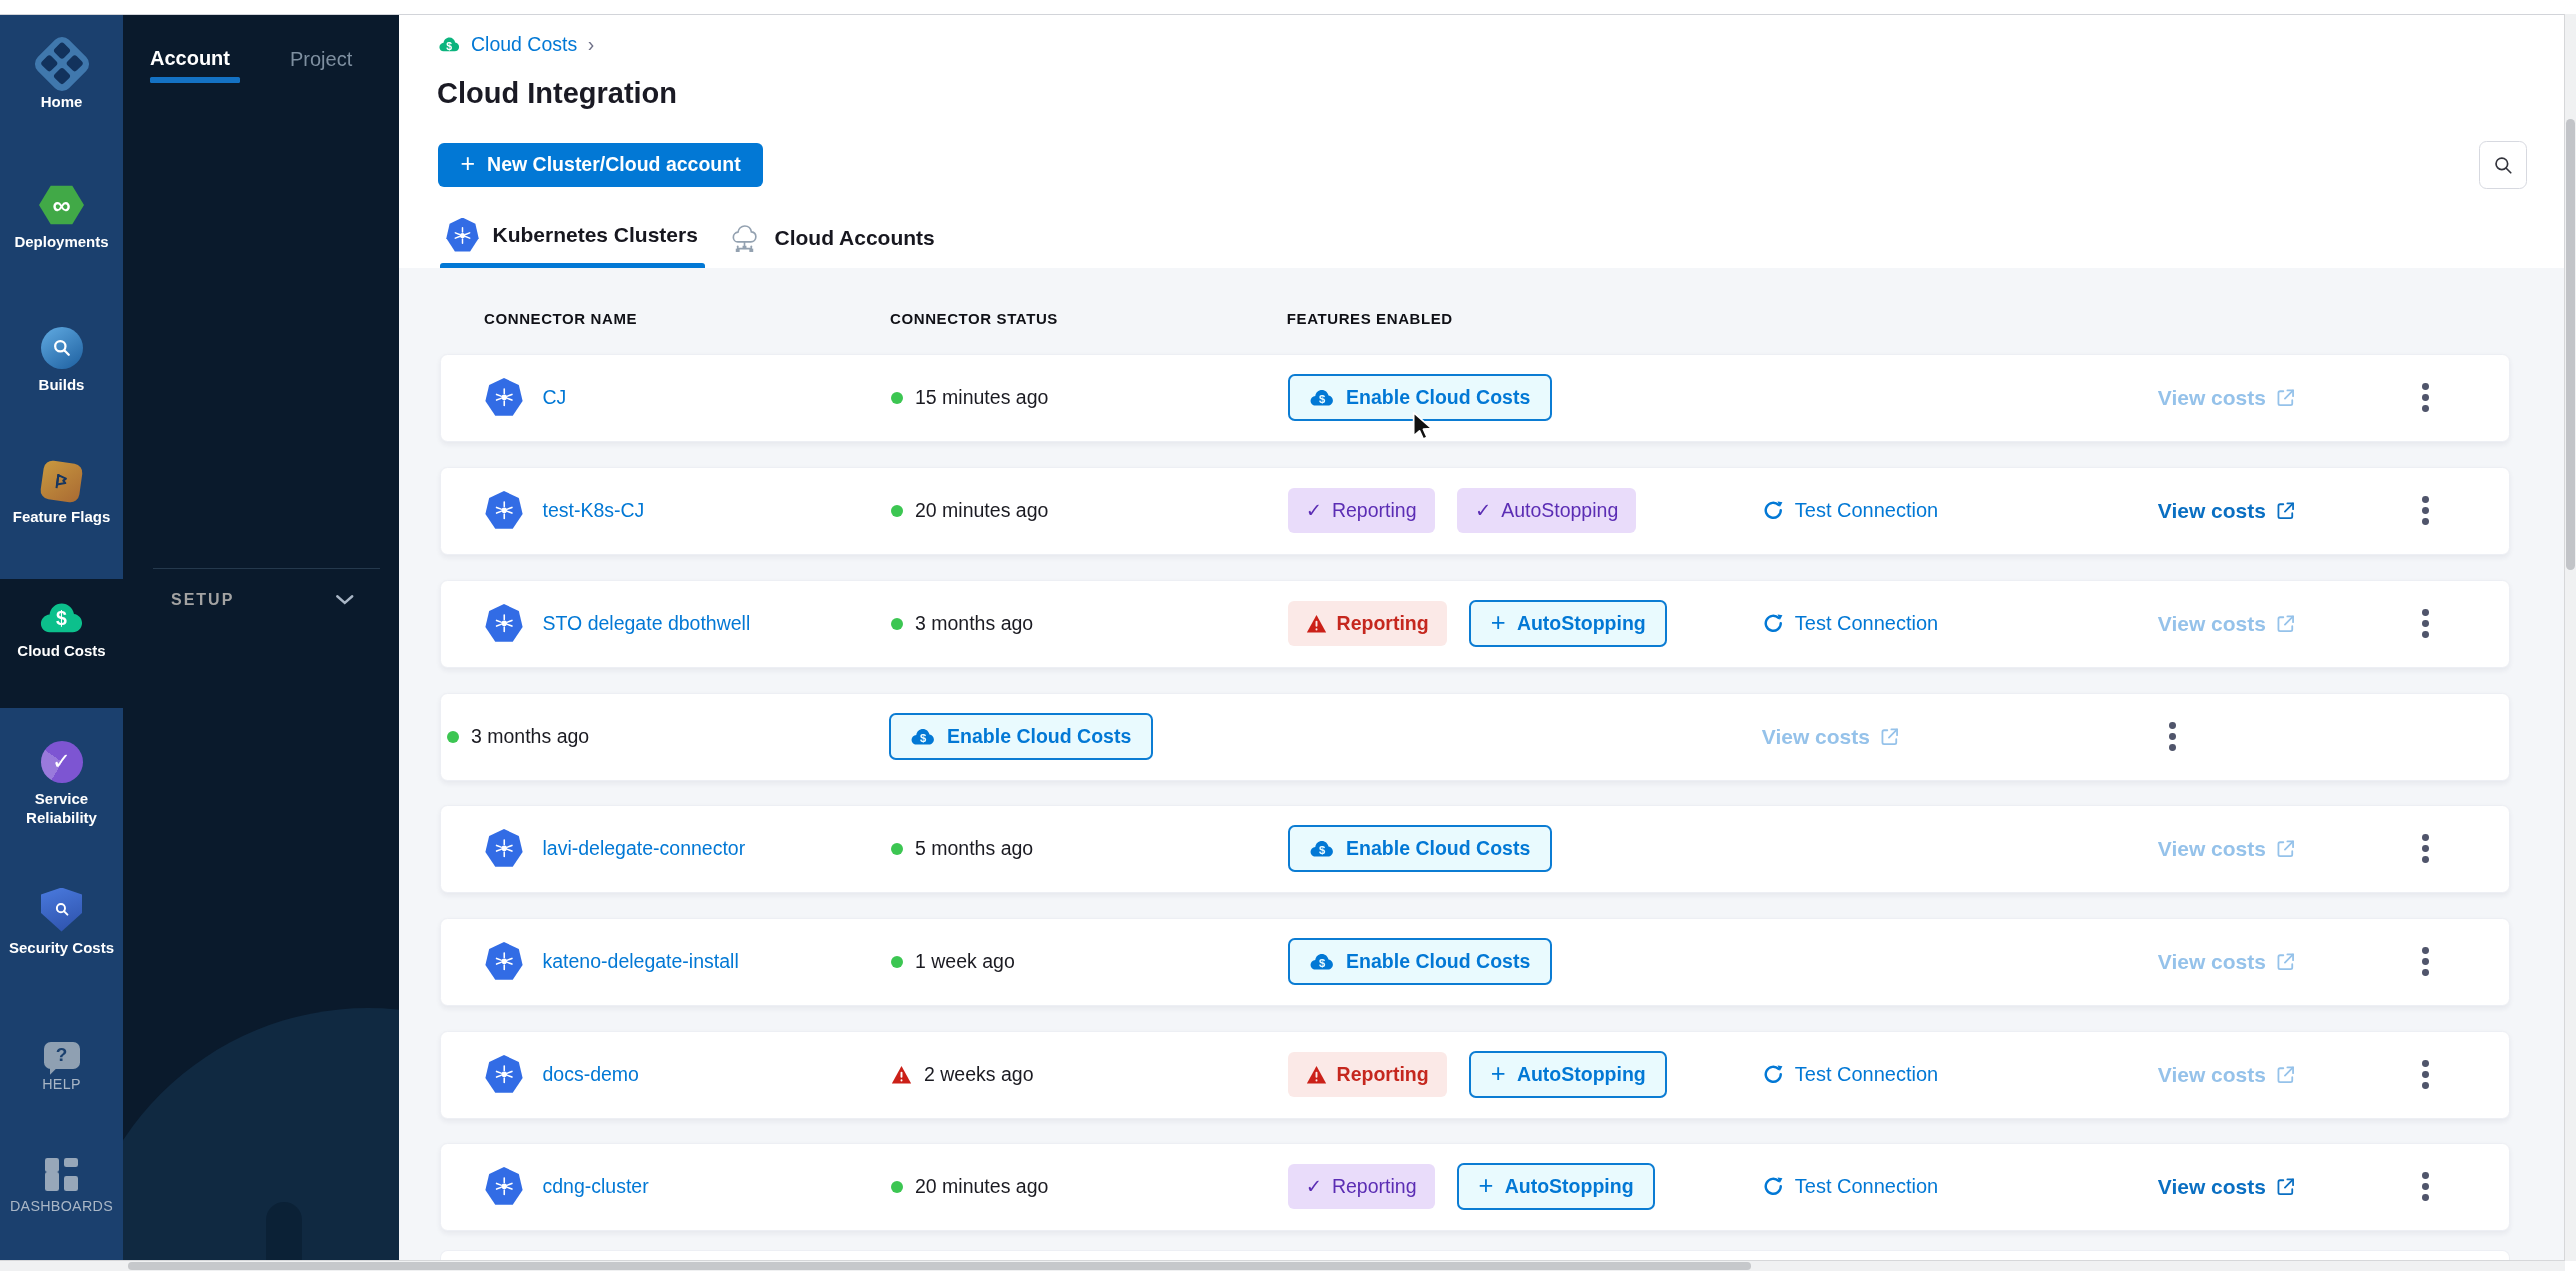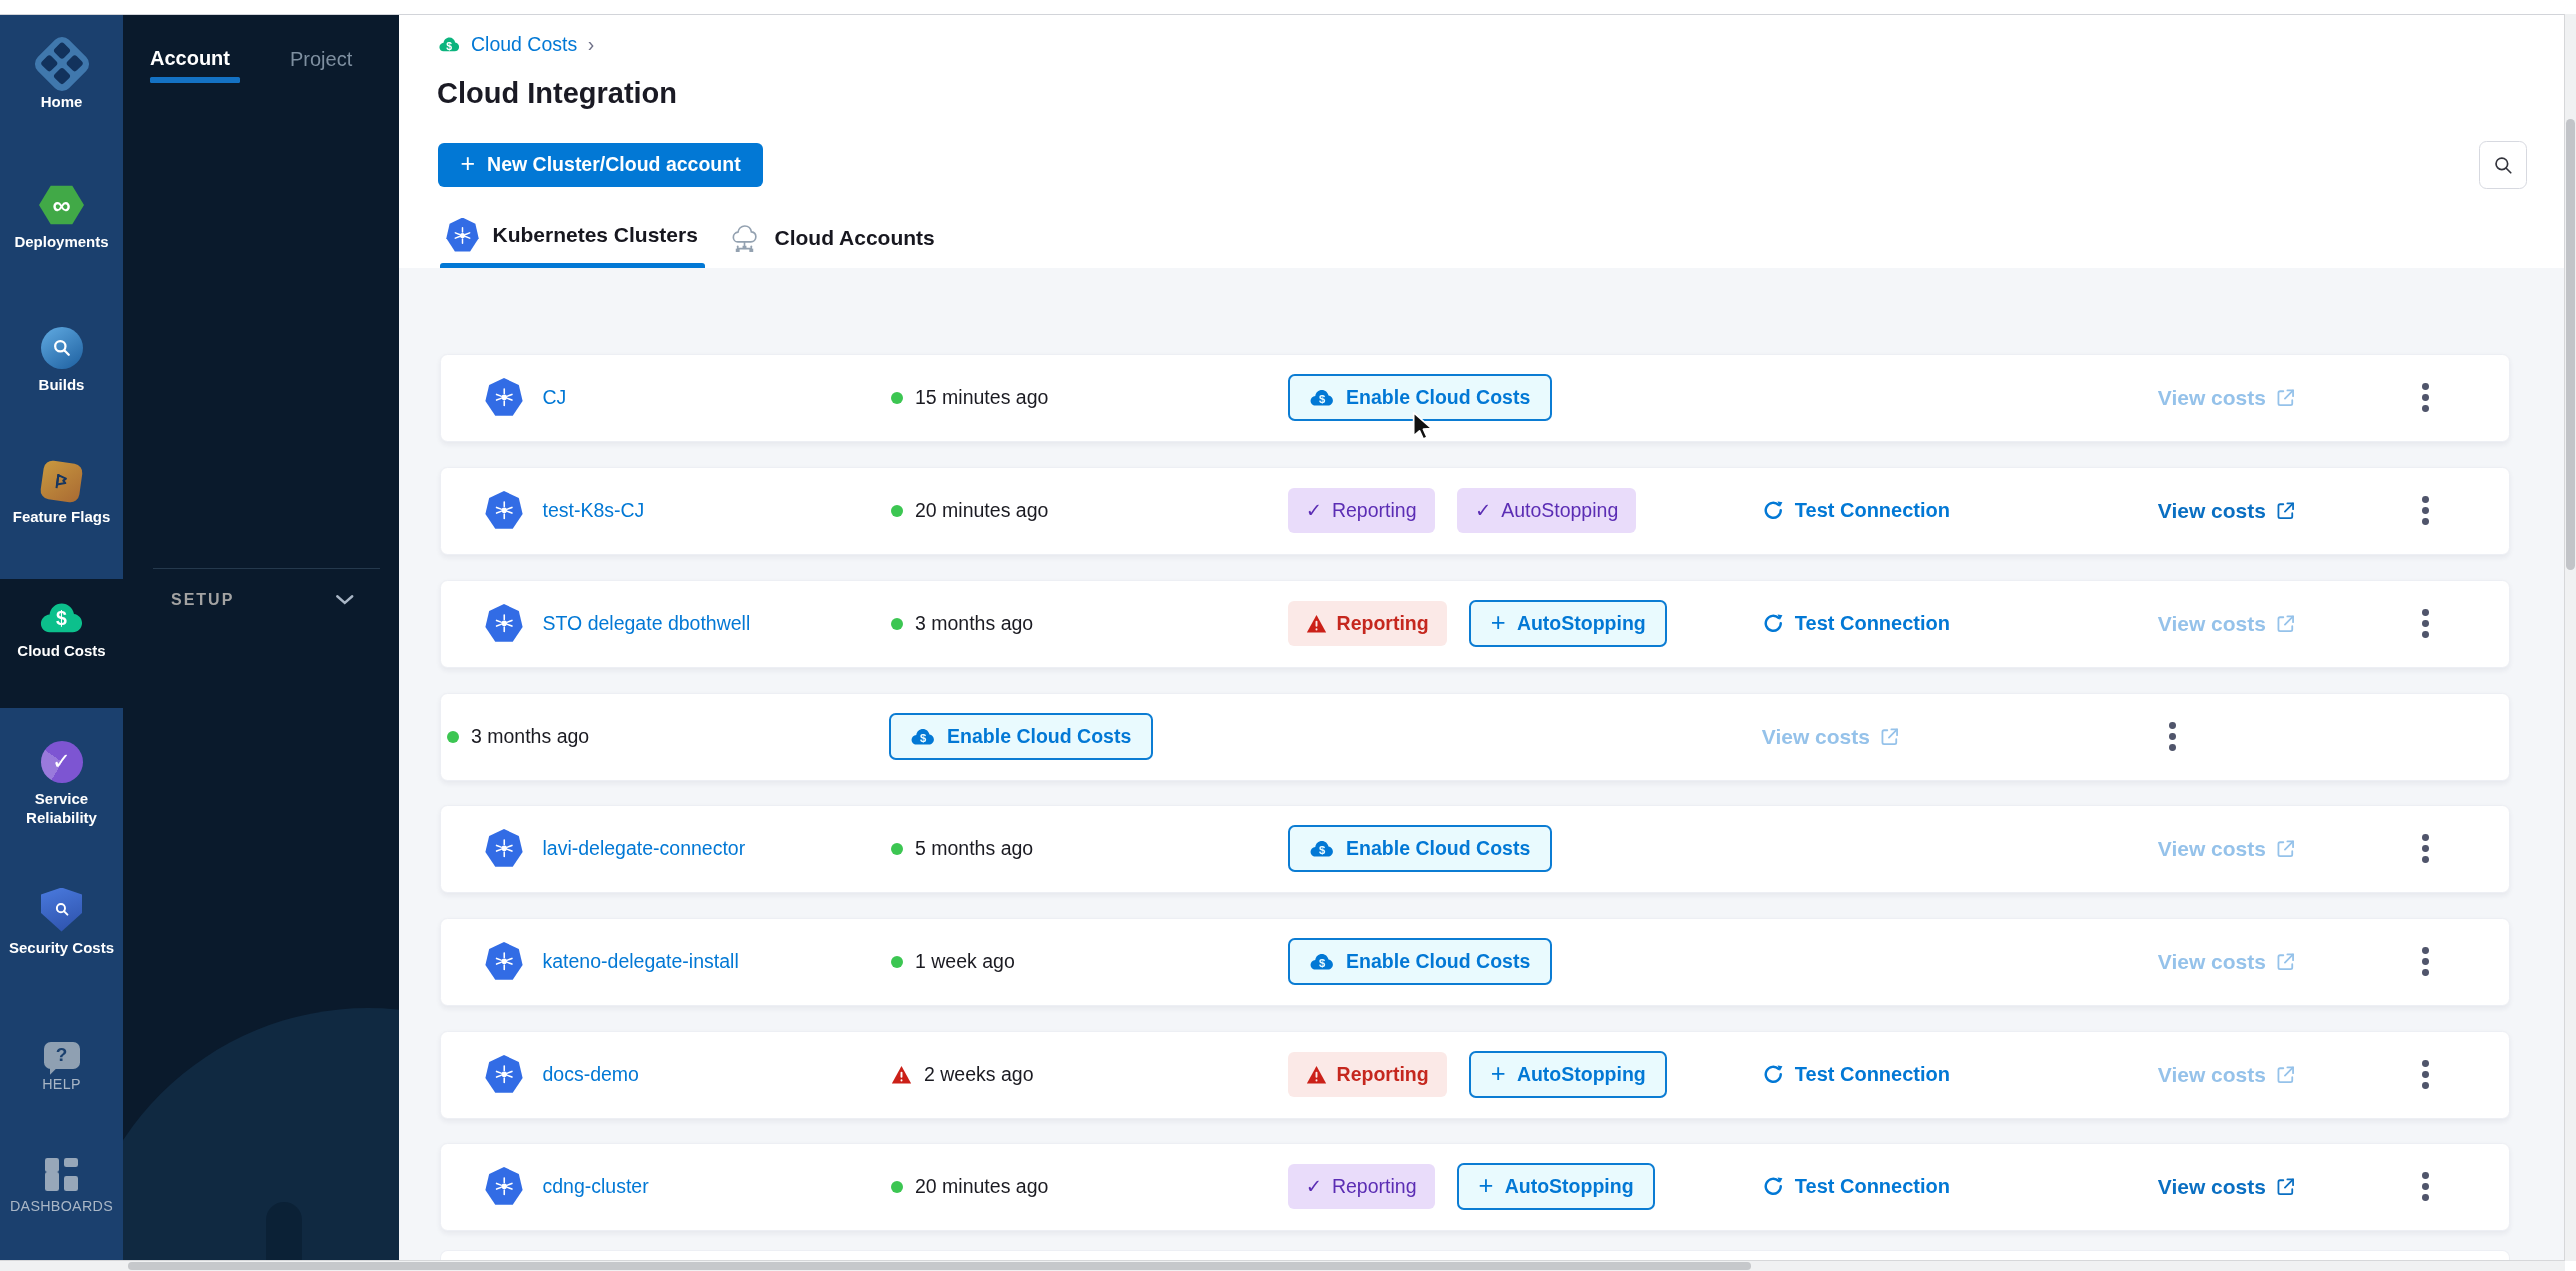--- a/index.html
+++ b/index.html
@@ -101,21 +101,21 @@
   .dot{width:12px;height:12px;border-radius:50%;background:#3cc652;flex:none;}
   .stime{color:#1b1b22;font-size:19.5px;}
   .c-feat{padding-left:3.8px;gap:22.5px;}
   .chip{height:45px;display:flex;align-items:center;gap:9.8px;padding:0 18px;border-radius:6px;font-size:19.5px;font-weight:500;}
   .chip-ok{background:#e9dcfa;color:#5b2db4;}
   .chip-err{background:#fbe9e7;color:#c5271e;font-weight:600;}
   .btn-feat{height:47px;display:flex;align-items:center;gap:11.3px;padding:0 19.5px;border:2.3px solid #0b7cd3;border-radius:6.8px;
             background:#e9fafe;color:#0278d5;font-size:19.5px;font-weight:700;cursor:pointer;box-sizing:border-box;
             font-family:inherit;}
   .btn-feat .plus{font-size:25.5px;font-weight:500;margin-top:-3px;}
-  .c-test{padding-left:3.8px;gap:10.5px;color:#0278d5;font-size:20px;font-weight:700;cursor:pointer;}
+  .c-test{padding-left:3.8px;gap:10.5px;color:#0278d5;font-size:20px;font-weight:400;cursor:pointer;}
   .c-view{padding-left:3.8px;gap:10.5px;font-size:21px;font-weight:700;}
   .view-on{color:#0a6fc2;cursor:pointer;}
   .view-off{color:#95c2ea;}
   .c-menu{padding-left:7.5px;}
   .dots{display:flex;flex-direction:column;gap:4.5px;padding:7.5px;cursor:pointer;}
   .dots i{width:6.8px;height:6.8px;border-radius:50%;background:#50556b;}
 
   
   .vscroll{position:absolute;right:0;top:13.5px;bottom:10.5px;width:11.3px;background:#f0f1f2;border-left:0.8px solid #d6d7d9;z-index:45;}
   .vthumb{position:absolute;left:1.5px;top:105px;width:8.3px;height:451px;background:#c2c4c8;border-radius:4.5px;}
@@ -282,20 +282,25 @@
         <rect x="22" y="26" width="4" height="3.4" fill="#93a1b0" stroke="none"></rect>
       </svg>
       <span class="tab-label">Cloud Accounts</span>
     </div>
 
     <div class="tab-underline"></div>
   </div>
 
   <div class="content">
 
+    <div class="thead">
+      <span class="th th-name">CONNECTOR NAME</span>
+      <span class="th th-status">CONNECTOR STATUS</span>
+      <span class="th th-feat">FEATURES ENABLED</span>
+    </div>
 
     <div class="rc" style="top:86px">
       <div class="cell c-name">
         <span class="k8s-badge">
           <svg width="22.5" height="22.5" viewBox="0 0 24 24" fill="none" stroke="#fff" stroke-width="1.7" stroke-linecap="round">
               <circle cx="12" cy="12" r="3" fill="#fff" stroke="none"></circle>
               <line x1="12" y1="3.2" x2="12" y2="8"></line>
               <line x1="12" y1="16" x2="12" y2="20.8"></line>
               <line x1="3.8" y1="9" x2="8.6" y2="10.8"></line>
               <line x1="15.4" y1="13.2" x2="20.2" y2="15"></line>

